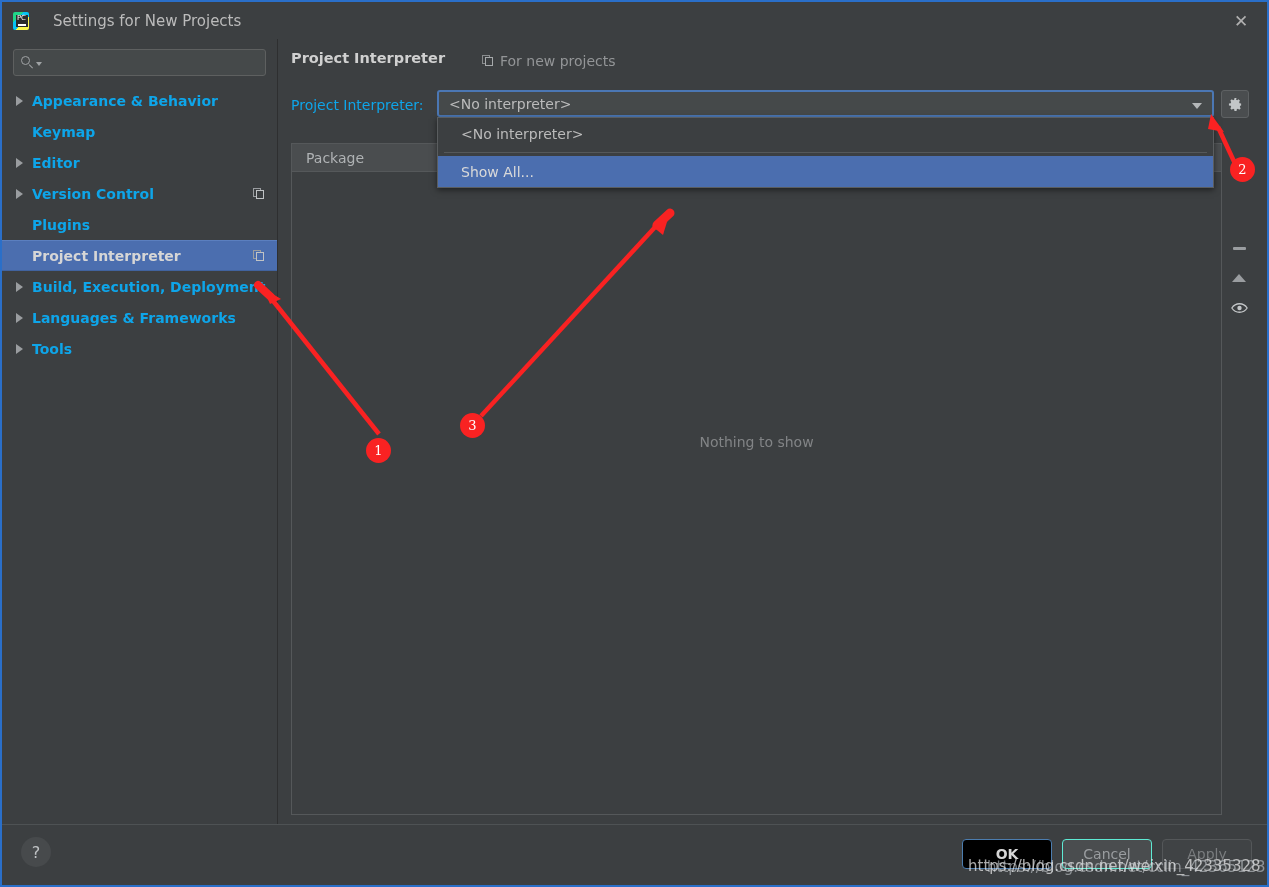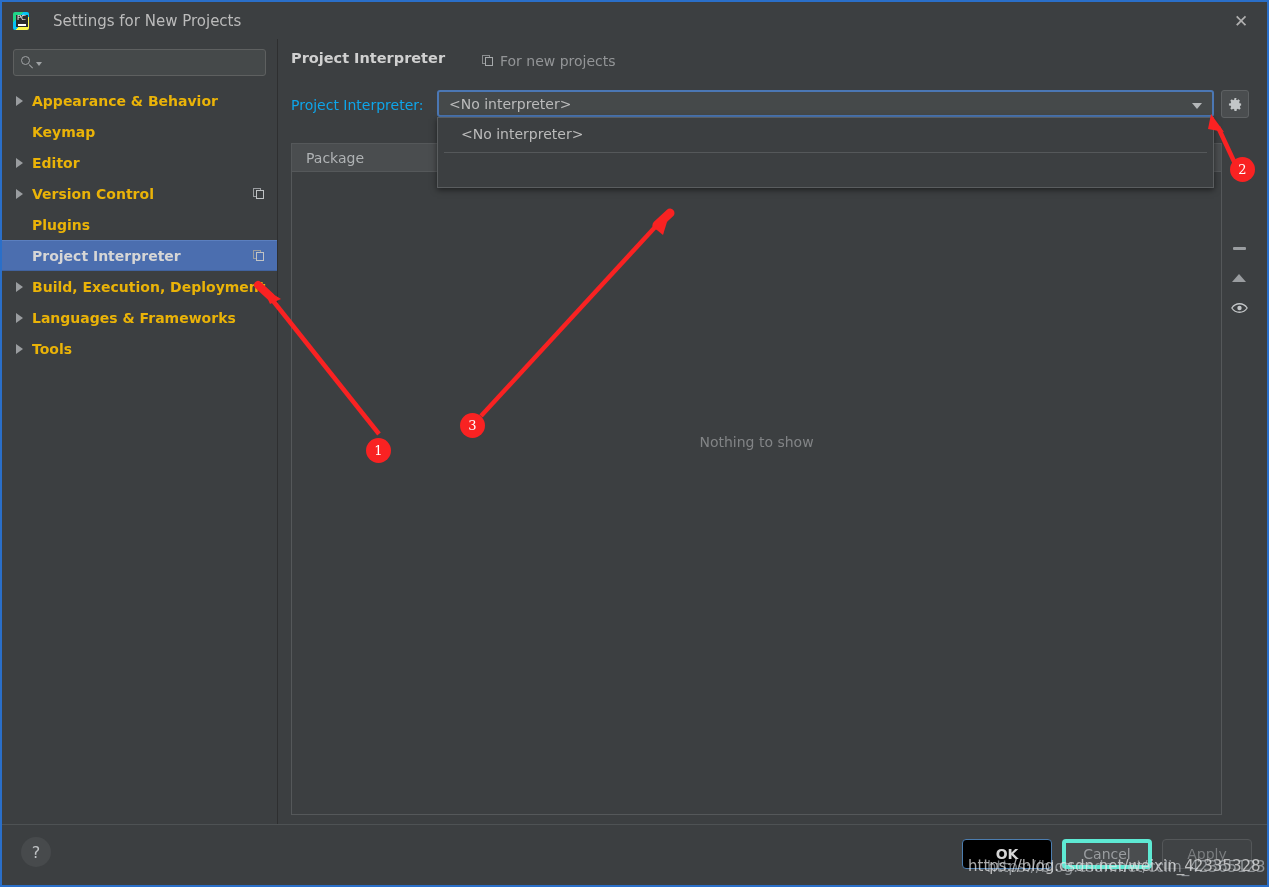--- a/index.html
+++ b/index.html
@@ -91,21 +91,21 @@
   .search-input {
     flex: 1; background: transparent; border: none; outline: none;
     color: #bbbbbb; font-size: 13px; padding-left: 5px;
     font-family: "DejaVu Sans", "Liberation Sans", sans-serif;
   }
 
   .tree { margin-top: 9px; }
   .tree-item {
     height: 31px; display: flex; align-items: center;
     padding-left: 14px; padding-right: 12px;
-    color: #eab308; font-size: 14px; font-weight: bold;
+    color: #0ea5e9; font-size: 14px; font-weight: bold;
     cursor: default; position: relative;
   }
   .tree-item.leaf { font-weight: bold; }
   .tree-item.selected {
     background: #4b6eaf;
     border-top: 1px solid #5b7fbf;
     border-bottom: 1px solid #41639f;
     color: #d6d6d6;
   }
   .tri {
@@ -264,21 +264,21 @@
     display: flex; align-items: center; justify-content: center;
     cursor: pointer;
   }
   .btn-ok {
     left: 960px; width: 90px;
     background: #000000; border: 1px solid #4c7daf; color: #d6d6d6;
     font-weight: bold;
   }
   .btn-cancel {
     left: 1060px; width: 90px;
-    background: #4a4d4f; border: 4px solid #5eead4; color: #9a9da0;
+    background: #4a4d4f; border: 1px solid #5eead4; color: #9a9da0;
   }
   .btn-apply {
     left: 1160px; width: 90px;
     background: #404345; border: 1px solid #545759; color: #7a7d7f;
   }
 
   
   .watermark {
     position: absolute; left: 966px; top: 855px;
     font-size: 15px; color: rgba(235,235,235,0.72);
@@ -426,20 +426,21 @@
         <svg width="17" height="12" viewBox="0 0 20 13">
           <path fill="none" stroke="#c3c6c8" stroke-width="1.5" d="M1 6.5S4.2 1.5 10 1.5 19 6.5 19 6.5 15.8 11.5 10 11.5 1 6.5 1 6.5z"></path>
           <circle cx="10" cy="6.5" r="2.6" fill="#c3c6c8"></circle>
         </svg>
       </div>
     </div>
 
     <div class="dropdown">
       <div class="dd-item">&lt;No interpreter&gt;</div>
       <div class="dd-sep"></div>
+      <div class="dd-item highlight">Show All...</div>
     </div>
   </div>
 
   <div class="footer">
     <div class="help-btn">?</div>
     <div class="btn btn-ok">OK</div>
     <div class="btn btn-cancel">Cancel</div>
     <div class="btn btn-apply">Apply</div>
   </div>
 

